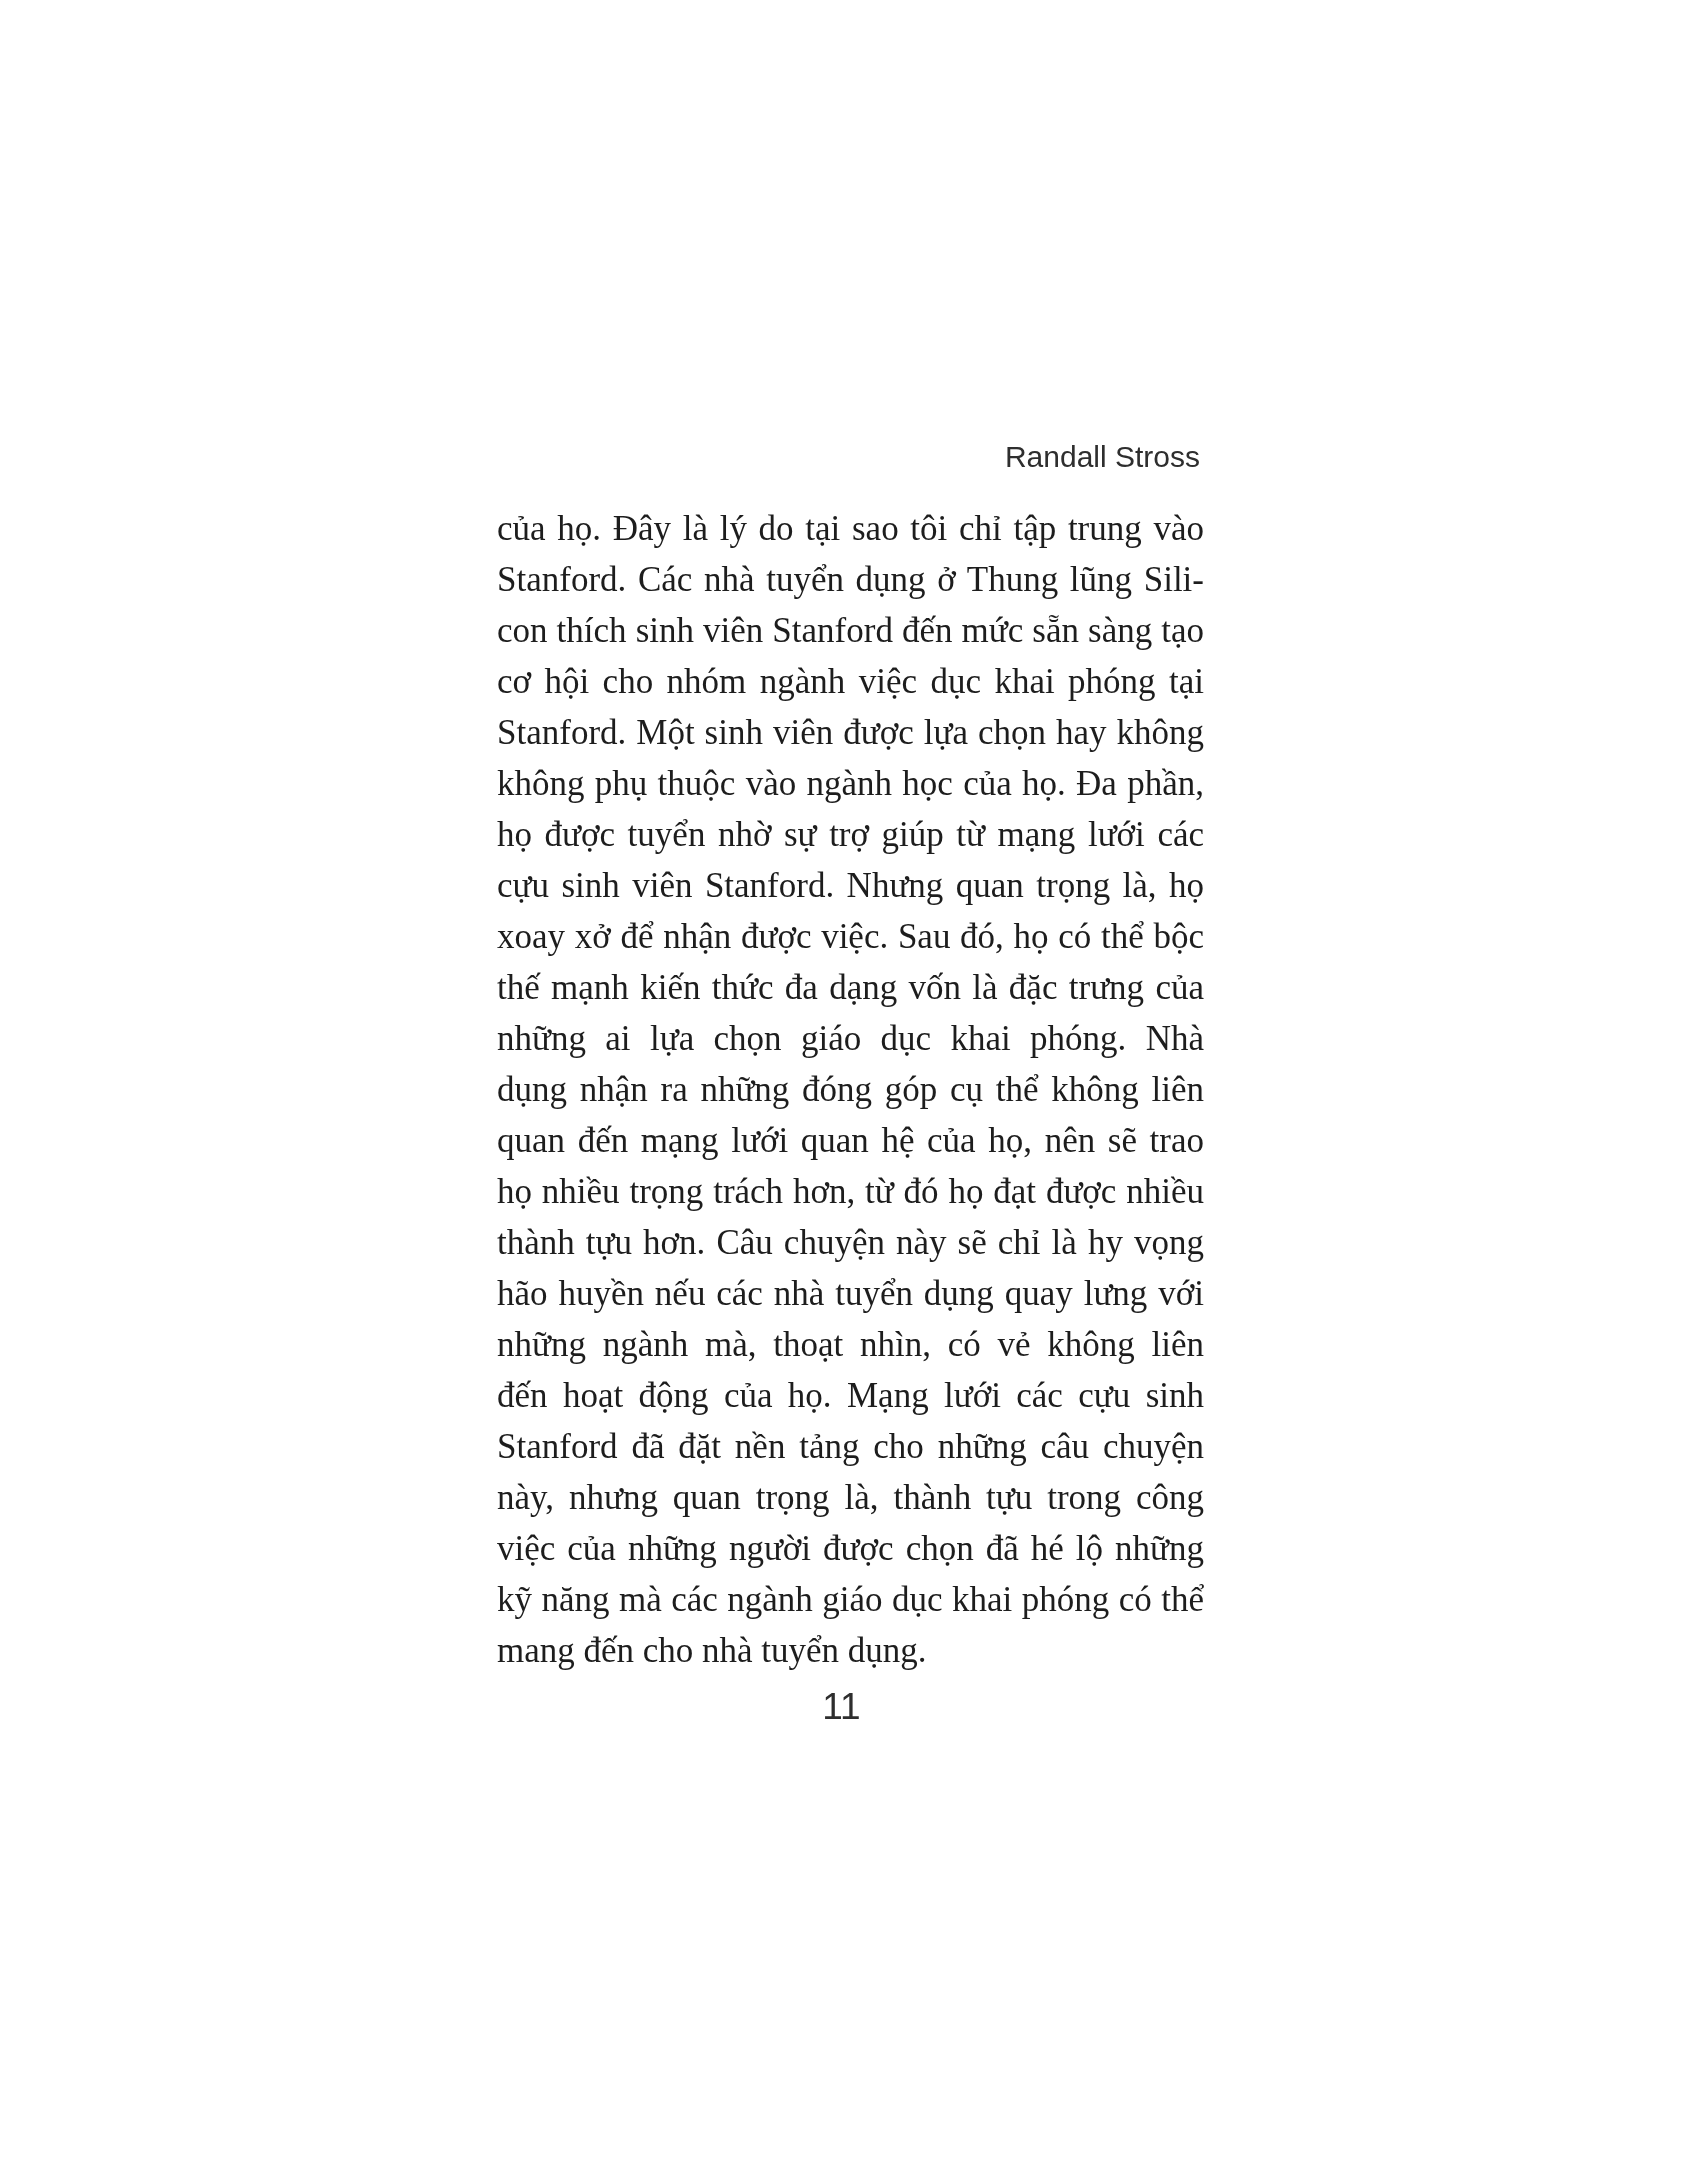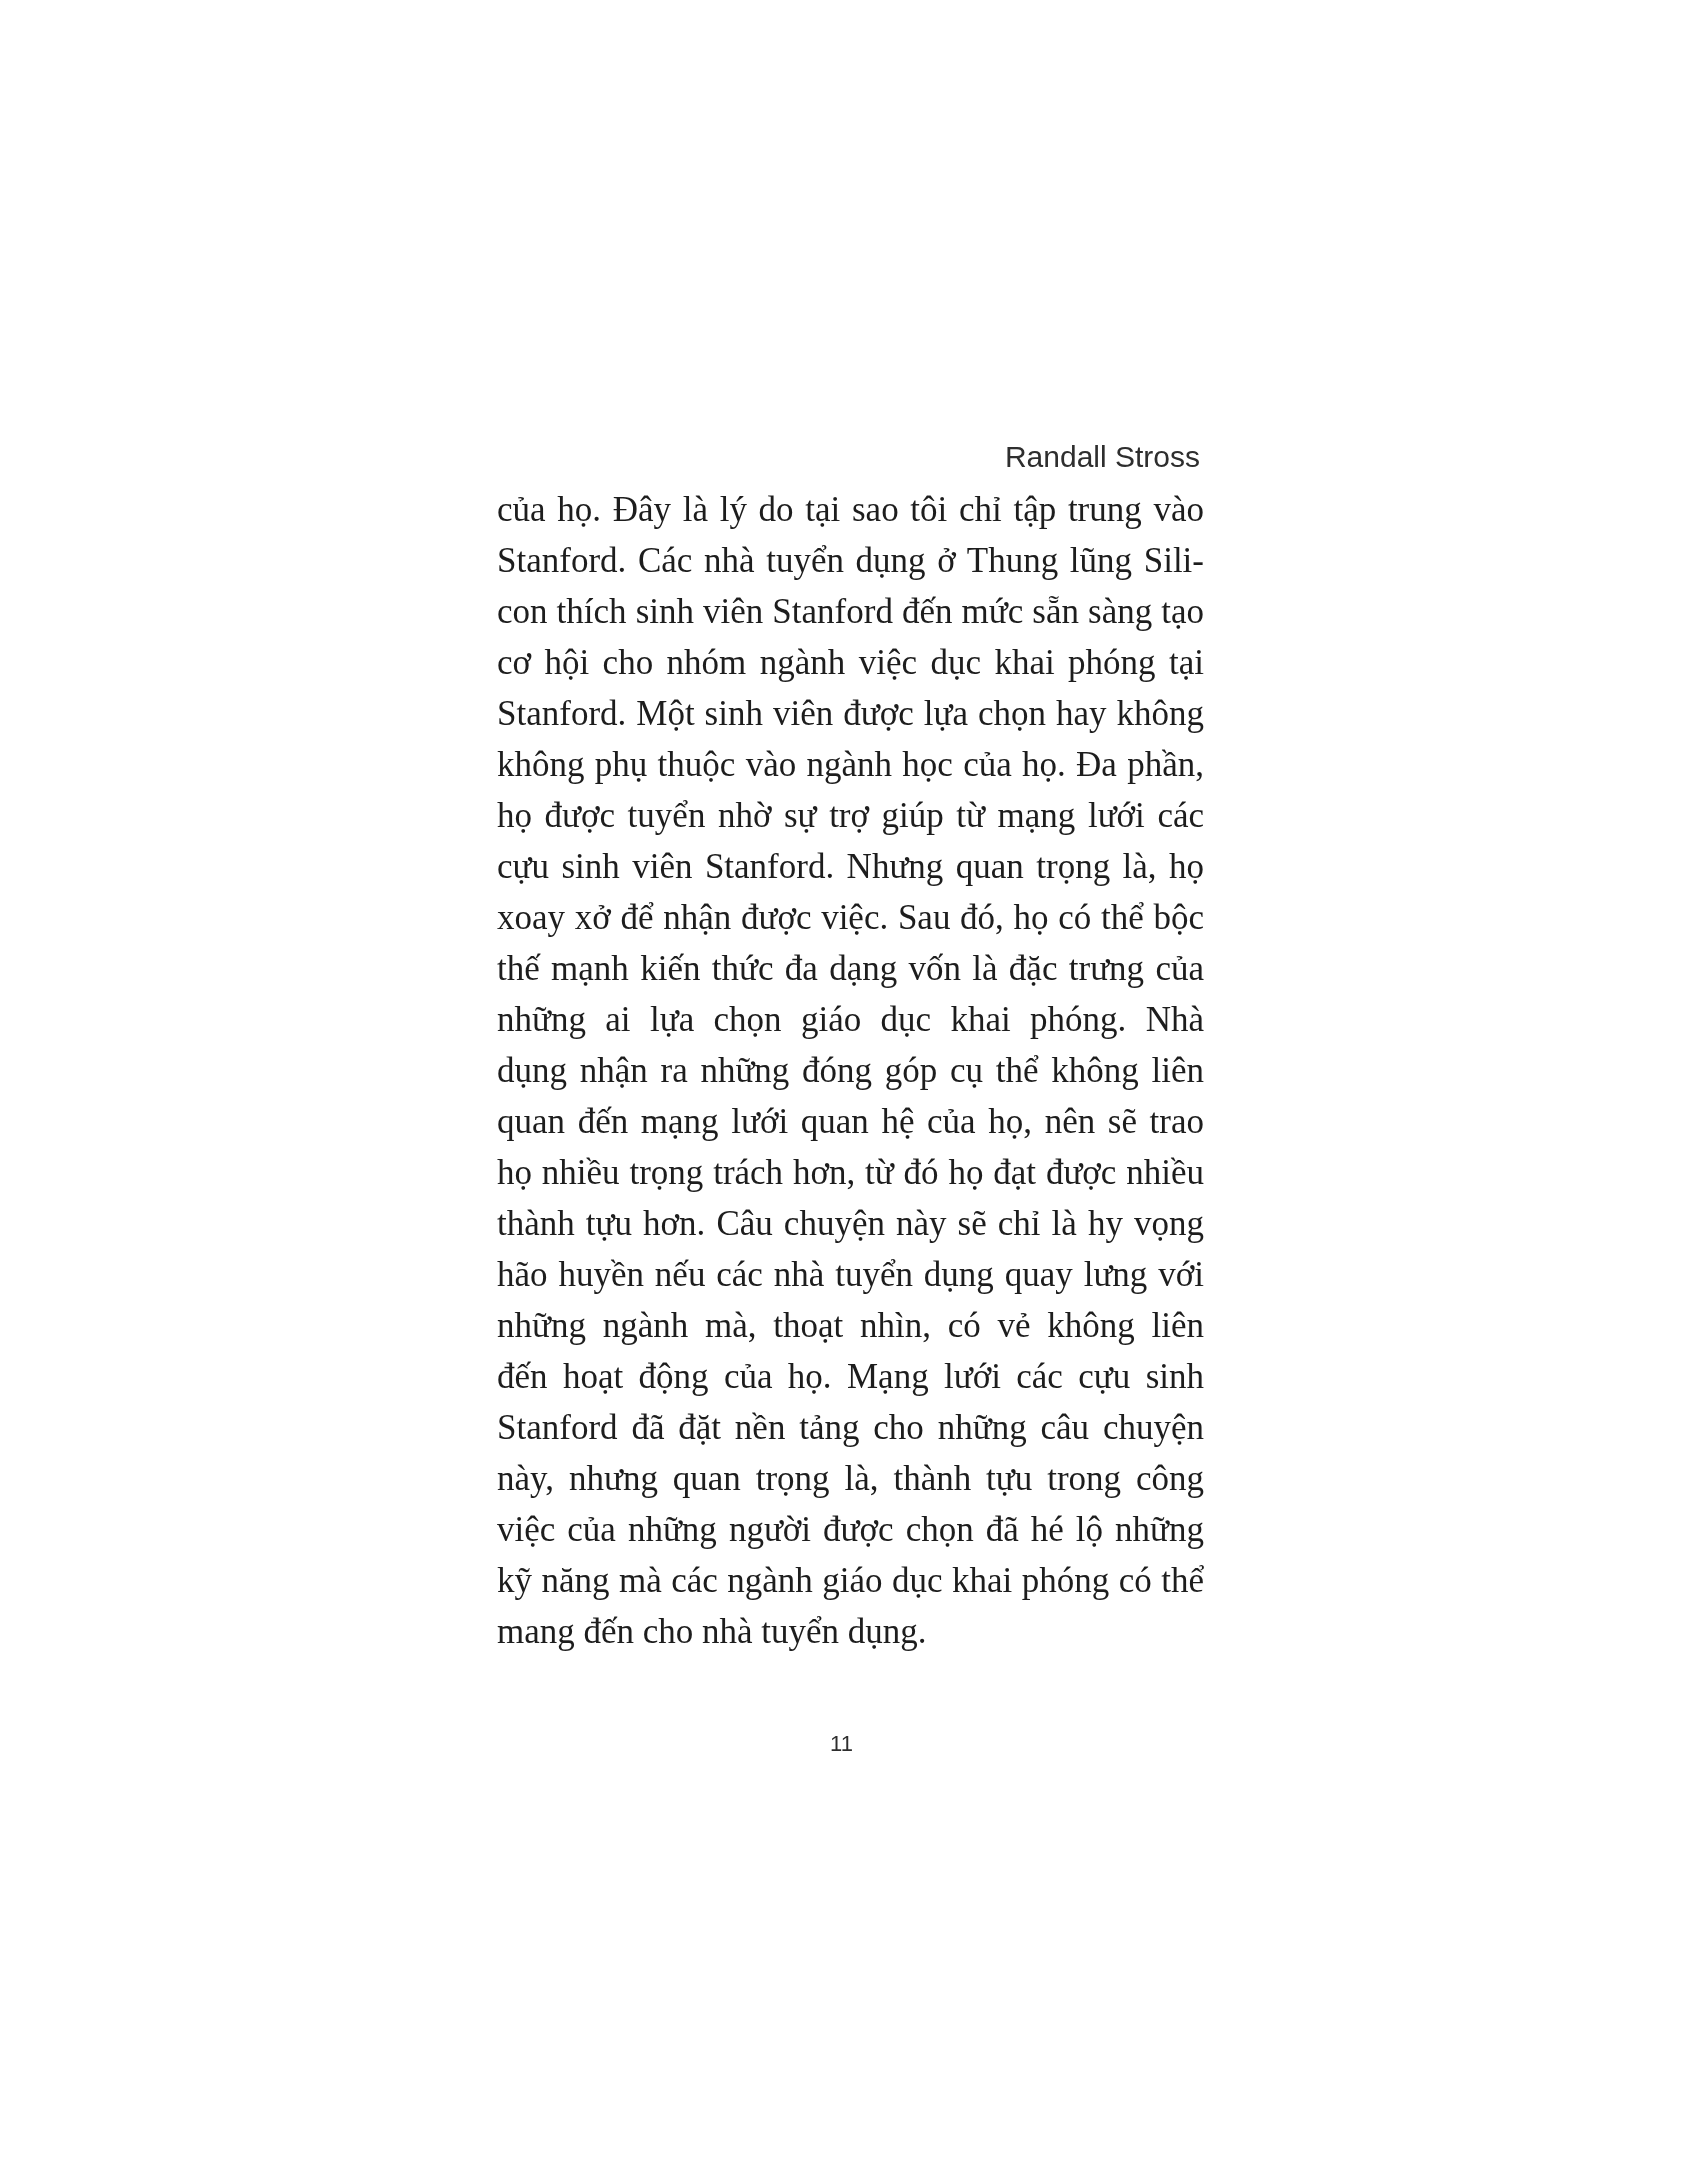--- a/index.html
+++ b/index.html
@@ -21,21 +21,21 @@
     font-family: "Liberation Sans", sans-serif;
     font-size: 30px;
     line-height: 36px;
     color: #2e2e2e;
     text-align: right;
     white-space: nowrap;
   }
   .text-block {
     position: absolute;
     left: 497px;
-    top: 484px;
+    top: 503px;
     width: 707px;
     font-family: "Liberation Serif", "DejaVu Serif", serif;
     font-size: 35px;
     color: #1d1d1d;
   }
   .text-block .line {
     height: 51px;
     line-height: 51px;
     text-align: justify;
     text-align-last: justify;
@@ -46,24 +46,23 @@
     text-align: left;
     text-align-last: left;
   }
   .folio {
     position: absolute;
     top: 1689px;
     left: 0;
     width: 1683px;
     text-align: center;
     font-family: "Liberation Sans", sans-serif;
-    font-size: 22px;
+    font-size: 37px;
     line-height: 36px;
     color: #2e2e2e;
-    margin-top: 37px;
   }
 </style>
 </head>
 <body>
 
 <div class="page" style="background: rgb(255, 255, 255); border-radius: 11px;">
   <div class="running-header" style="color: rgb(46, 46, 46);">Randall Stross</div>
 
   <div class="text-block" style="color: rgb(29, 29, 29);">
       <div class="line">của họ. Đây là lý do tại sao tôi chỉ tập trung vào</div>

